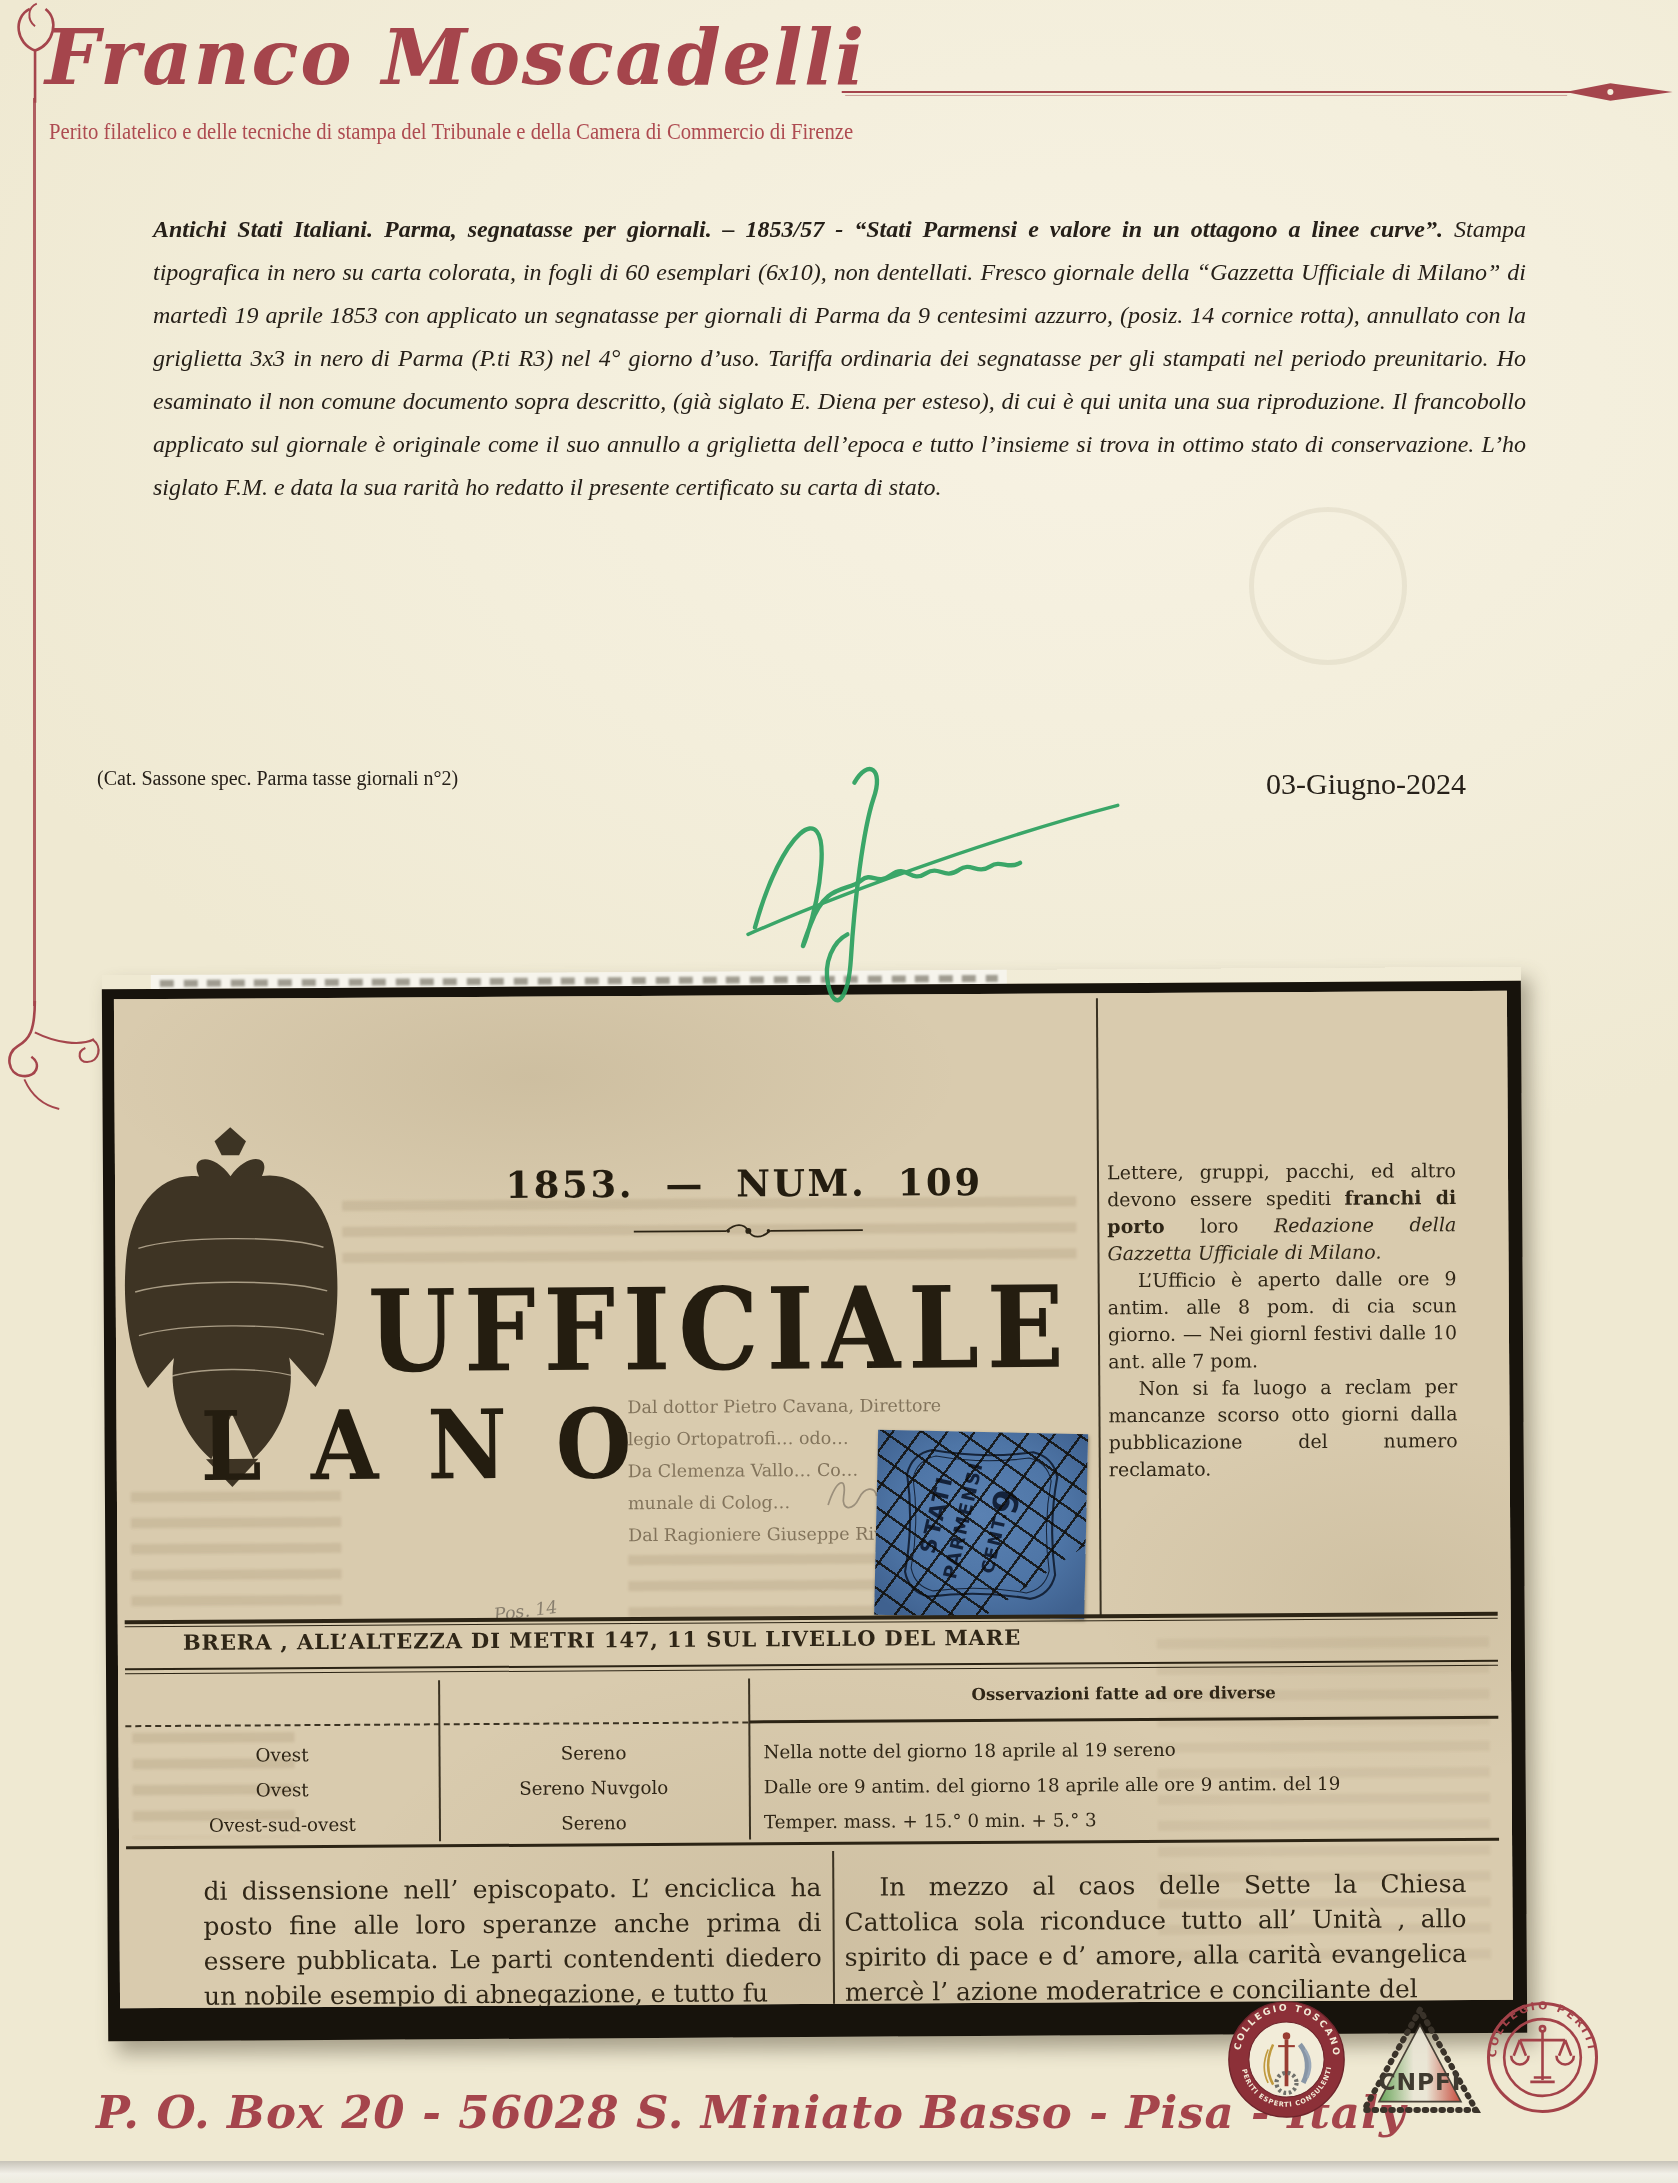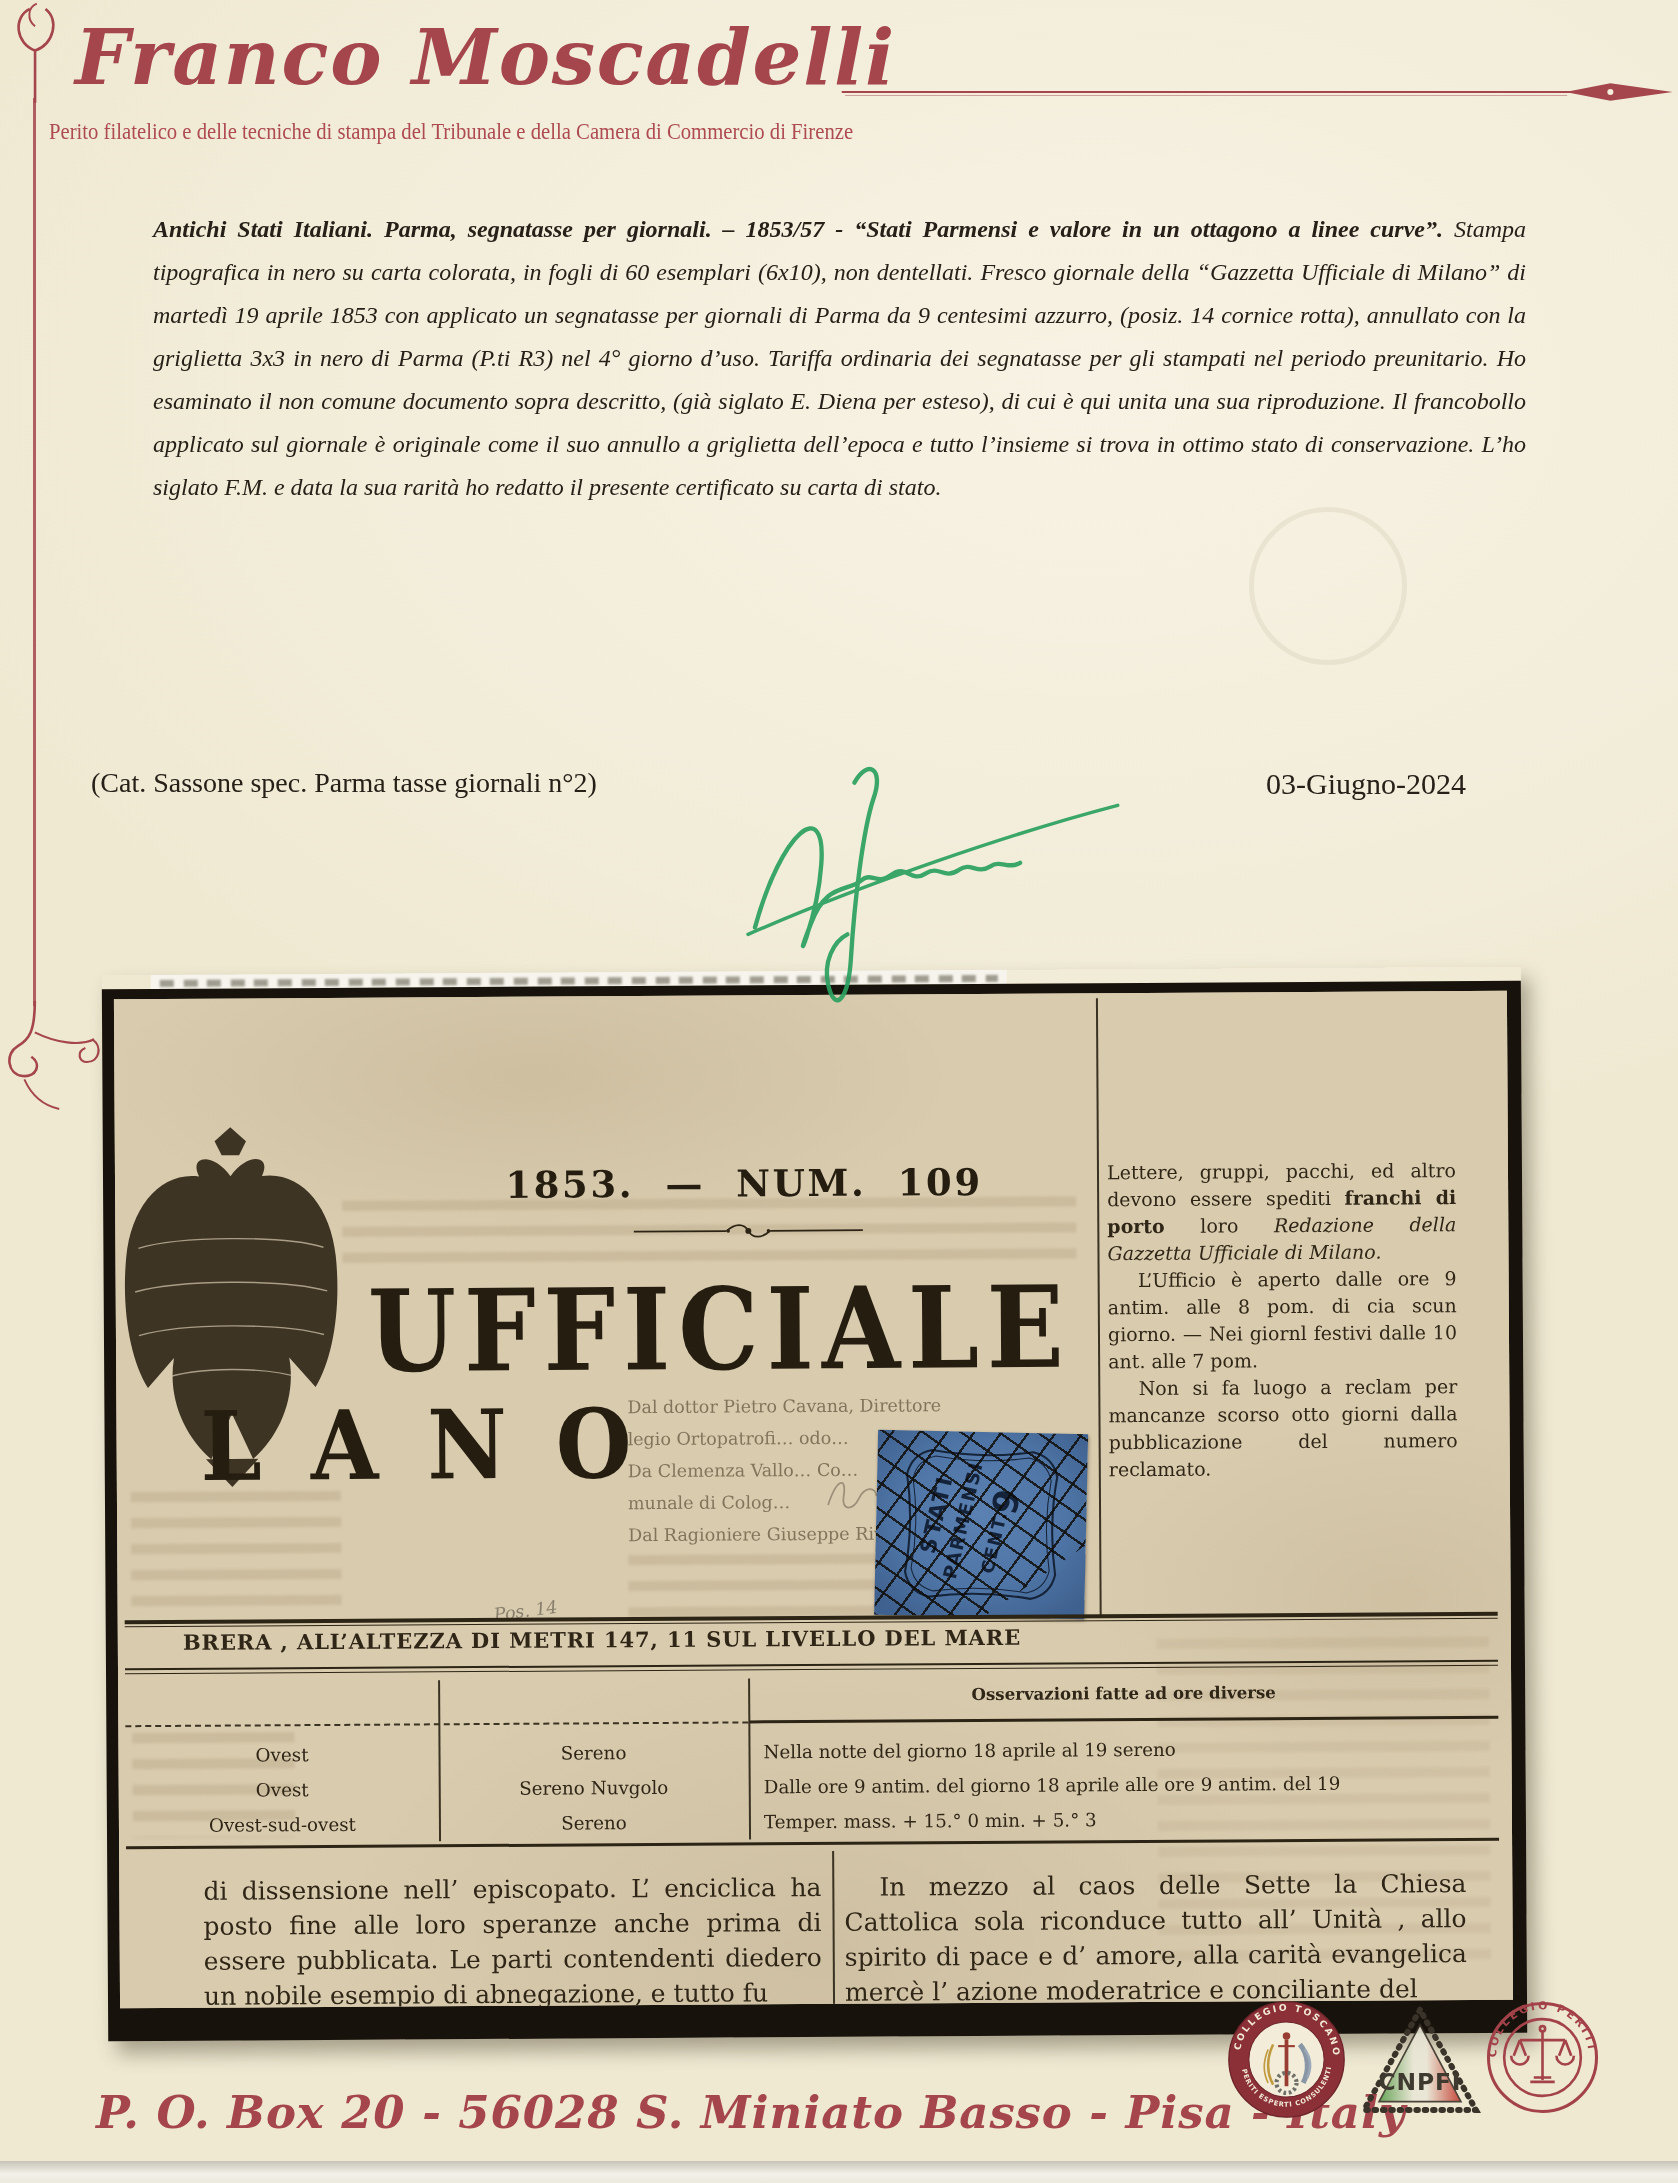--- a/index.html
+++ b/index.html
@@ -2,28 +2,28 @@
 <html style="font-size:14px"><head>
 <meta charset="utf-8">
 <style>
   html,body{margin:0;padding:0;background:#7d7a72;}
   #page{position:relative;width:1679px;height:2184px;overflow:hidden;
         background:radial-gradient(1223px 786px at 65% 18%, #f7f2e3 0%, #f3eedb 55%, #efe9d2 100%);
         font-family:"Liberation Serif", serif;color:#262019;}
   .abs{position:absolute;}
   
   .lh-name{left:45px;top:12.2px;font-family:"DejaVu Serif",serif;font-style:italic;font-weight:bold;
-           font-size:77px;letter-spacing:1.7px;color:#a5454c;white-space:nowrap;margin-left:30px;}
+           font-size:77px;letter-spacing:1.7px;color:#a5454c;white-space:nowrap;}
   .lh-sub{left:49px;top:119px;font-size:23px;color:#ae4b51;white-space:nowrap;
           transform:scaleX(.9);transform-origin:left top;}
   .left-rule{left:33px;top:98px;width:2.6px;height:908px;background:#a5454c;opacity:.85;}
   
   .body-text{left:153px;top:208px;width:1373px;font-size:24px;line-height:43px;text-align:justify;font-style:italic;}
   .body-text b{font-weight:bold;}
-  .cat-line{left:91px;top:767px;font-size:28px;}
+  .cat-line{left:97px;top:767px;font-size:20px;}
   .cert-date{left:1266px;top:767px;width:253px;font-size:30px;}
   
   .newspaper{left:105px;top:971px;width:1419px;height:1066px;transform:rotate(-.35deg);
              box-shadow:8.7px 12.2px 19px rgba(80,70,50,.45);}
   .np-topstrip{position:absolute;top:0;left:49px;width:856px;height:15.7px;background:#f6f4ec;overflow:hidden;}
   .np-topstrip .cutdash{position:absolute;top:5.2px;left:8.7px;right:8.7px;height:7px;filter:blur(0.9px);
       background:repeating-linear-gradient(90deg, rgba(90,85,70,.55) 0 14px, transparent 14px 23.6px);}
   .np-frame{position:absolute;top:14px;left:0;right:0;bottom:0;background:#d8cab0;
             border-style:solid;border-color:#17130c;border-width:10.5px 14px 33px 12.2px;}
   .np-content{position:absolute;inset:0;overflow:hidden;font-family:"DejaVu Serif",serif;color:#2f2617;

